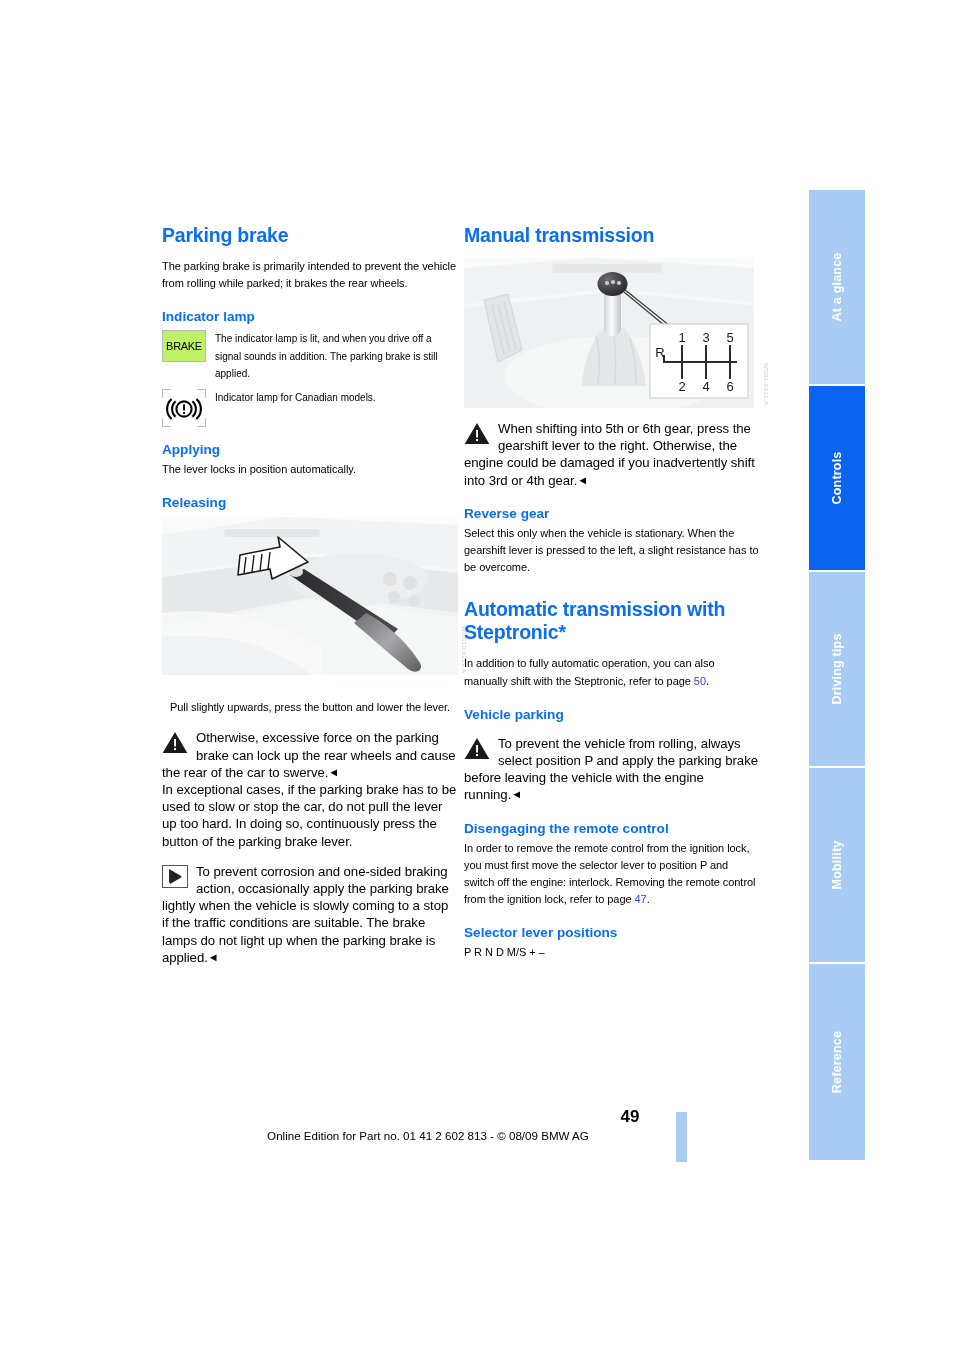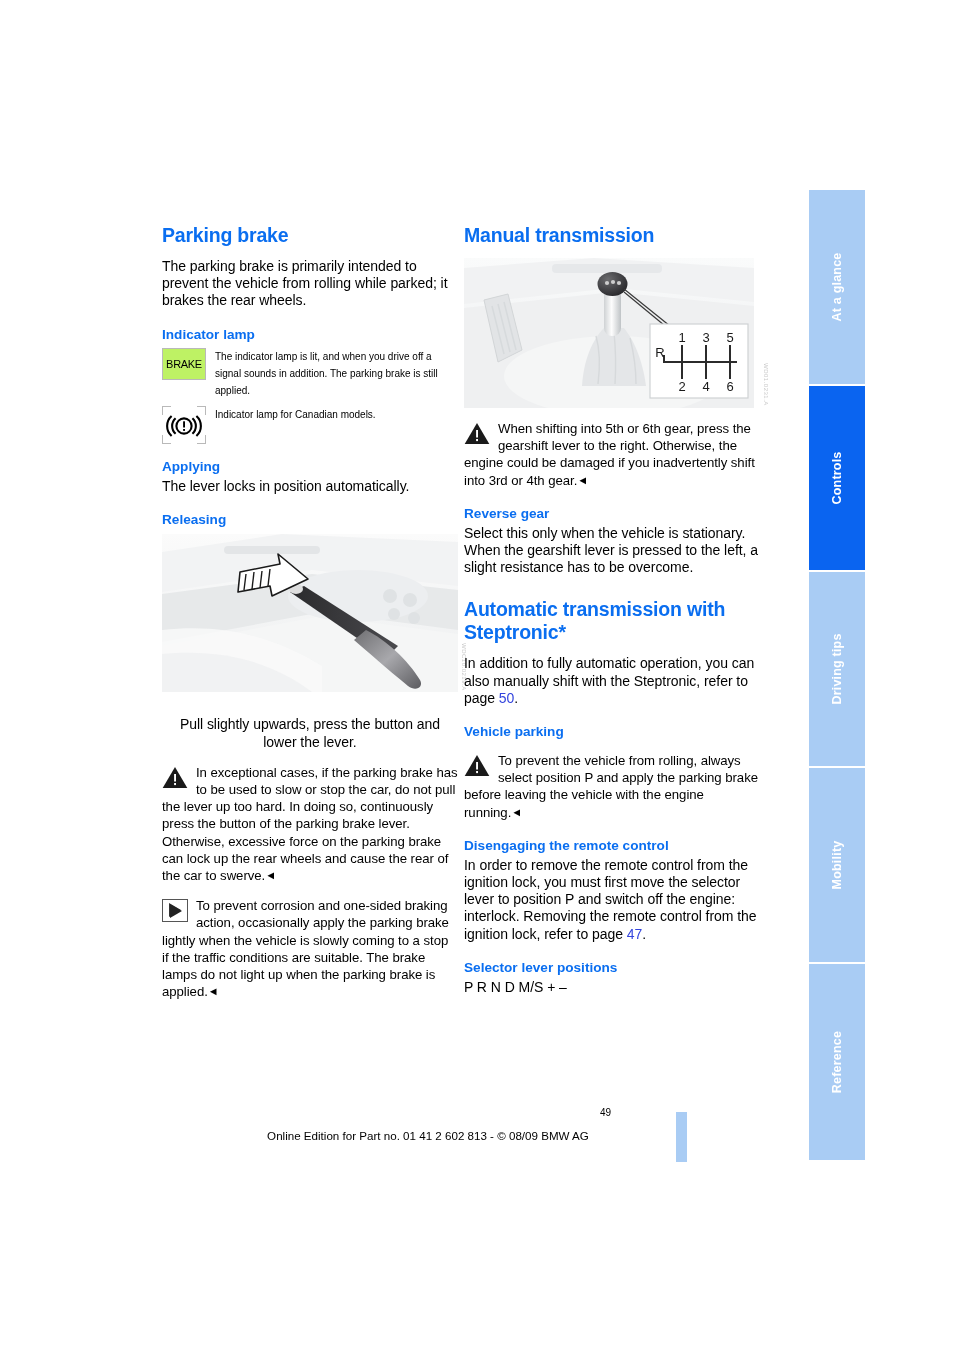--- a/index.html
+++ b/index.html
@@ -50,21 +50,21 @@
   }
   h1.second { margin-top: 22px; }
   h2 {
     color: #0a6ef0;
     font-size: 13.6px;
     font-weight: bold;
     line-height: 17px;
     margin: 16px 0 3px 0;
   }
   p {
-    font-size: 14px;
+    font-size: 11px;
     line-height: 17.2px;
     margin: 0 0 0 0;
     letter-spacing: -0.05px;
   }
   p + p { margin-top: 0; }
   .xref { color: #3344dd; }
   .endmark { font-size: 11px; vertical-align: 1px; }
 
   
   .lamp-row { display: flex; gap: 9px; margin-top: 5px; }
@@ -140,22 +140,22 @@
 
   
   .footer-text {
     position: absolute; left: 168px; top: 1129px; width: 520px;
     text-align: center;
     font-size: 11.6px;
     color: #000;
   }
   .page-number {
     position: absolute; left: 600px; top: 1107px; width: 60px;
-    text-align: left;
-    font-size: 10px; font-weight: normal;
+    text-align: center;
+    font-size: 17px; font-weight: bold;
   }
   .page-edge {
     position: absolute; left: 676px; top: 1112px;
     width: 11px; height: 50px;
     background: #a9ccf4;
   }
 </style>
 </head>
 <body>
 
@@ -273,24 +273,24 @@
     <p style="margin-top:20px;text-align:center;">Pull slightly upwards, press the button and lower the lever.</p>
 
     <div class="note">
       <span class="icon">
         <svg class="warn-icon" viewBox="0 0 26 23">
           <polygon points="13,1 25.3,22 0.7,22" fill="#1a1a1a"></polygon>
           <rect x="12.1" y="8" width="1.9" height="7.5" fill="#fff"></rect>
           <rect x="12.1" y="17" width="1.9" height="2.1" fill="#fff"></rect>
         </svg>
       </span>
-      <p>In exceptional cases, if the parking brake has to be used to slow or stop the car, do not pull the lever up too hard. In doing so, continuously press the button of the parking brake lever.</p>
       <p>
         <span>Otherwise, excessive force on the parking brake can lock up the rear wheels and cause the rear of the car to swerve.</span><span class="endmark">◄</span>
       </p>
+      <p>In exceptional cases, if the parking brake has to be used to slow or stop the car, do not pull the lever up too hard. In doing so, continuously press the button of the parking brake lever.</p>
     </div>
 
     <div class="note">
       <span class="icon">
         <span class="tip-icon">
             <span class="tip-tri"></span>
           </span>
       </span>
       <p>
         <span>To prevent corrosion and one-sided braking action, occasionally apply the parking brake lightly when the vehicle is slowly coming to a stop if the traffic conditions are suitable. The brake lamps do not light up when the parking brake is applied.</span><span class="endmark">◄</span>

